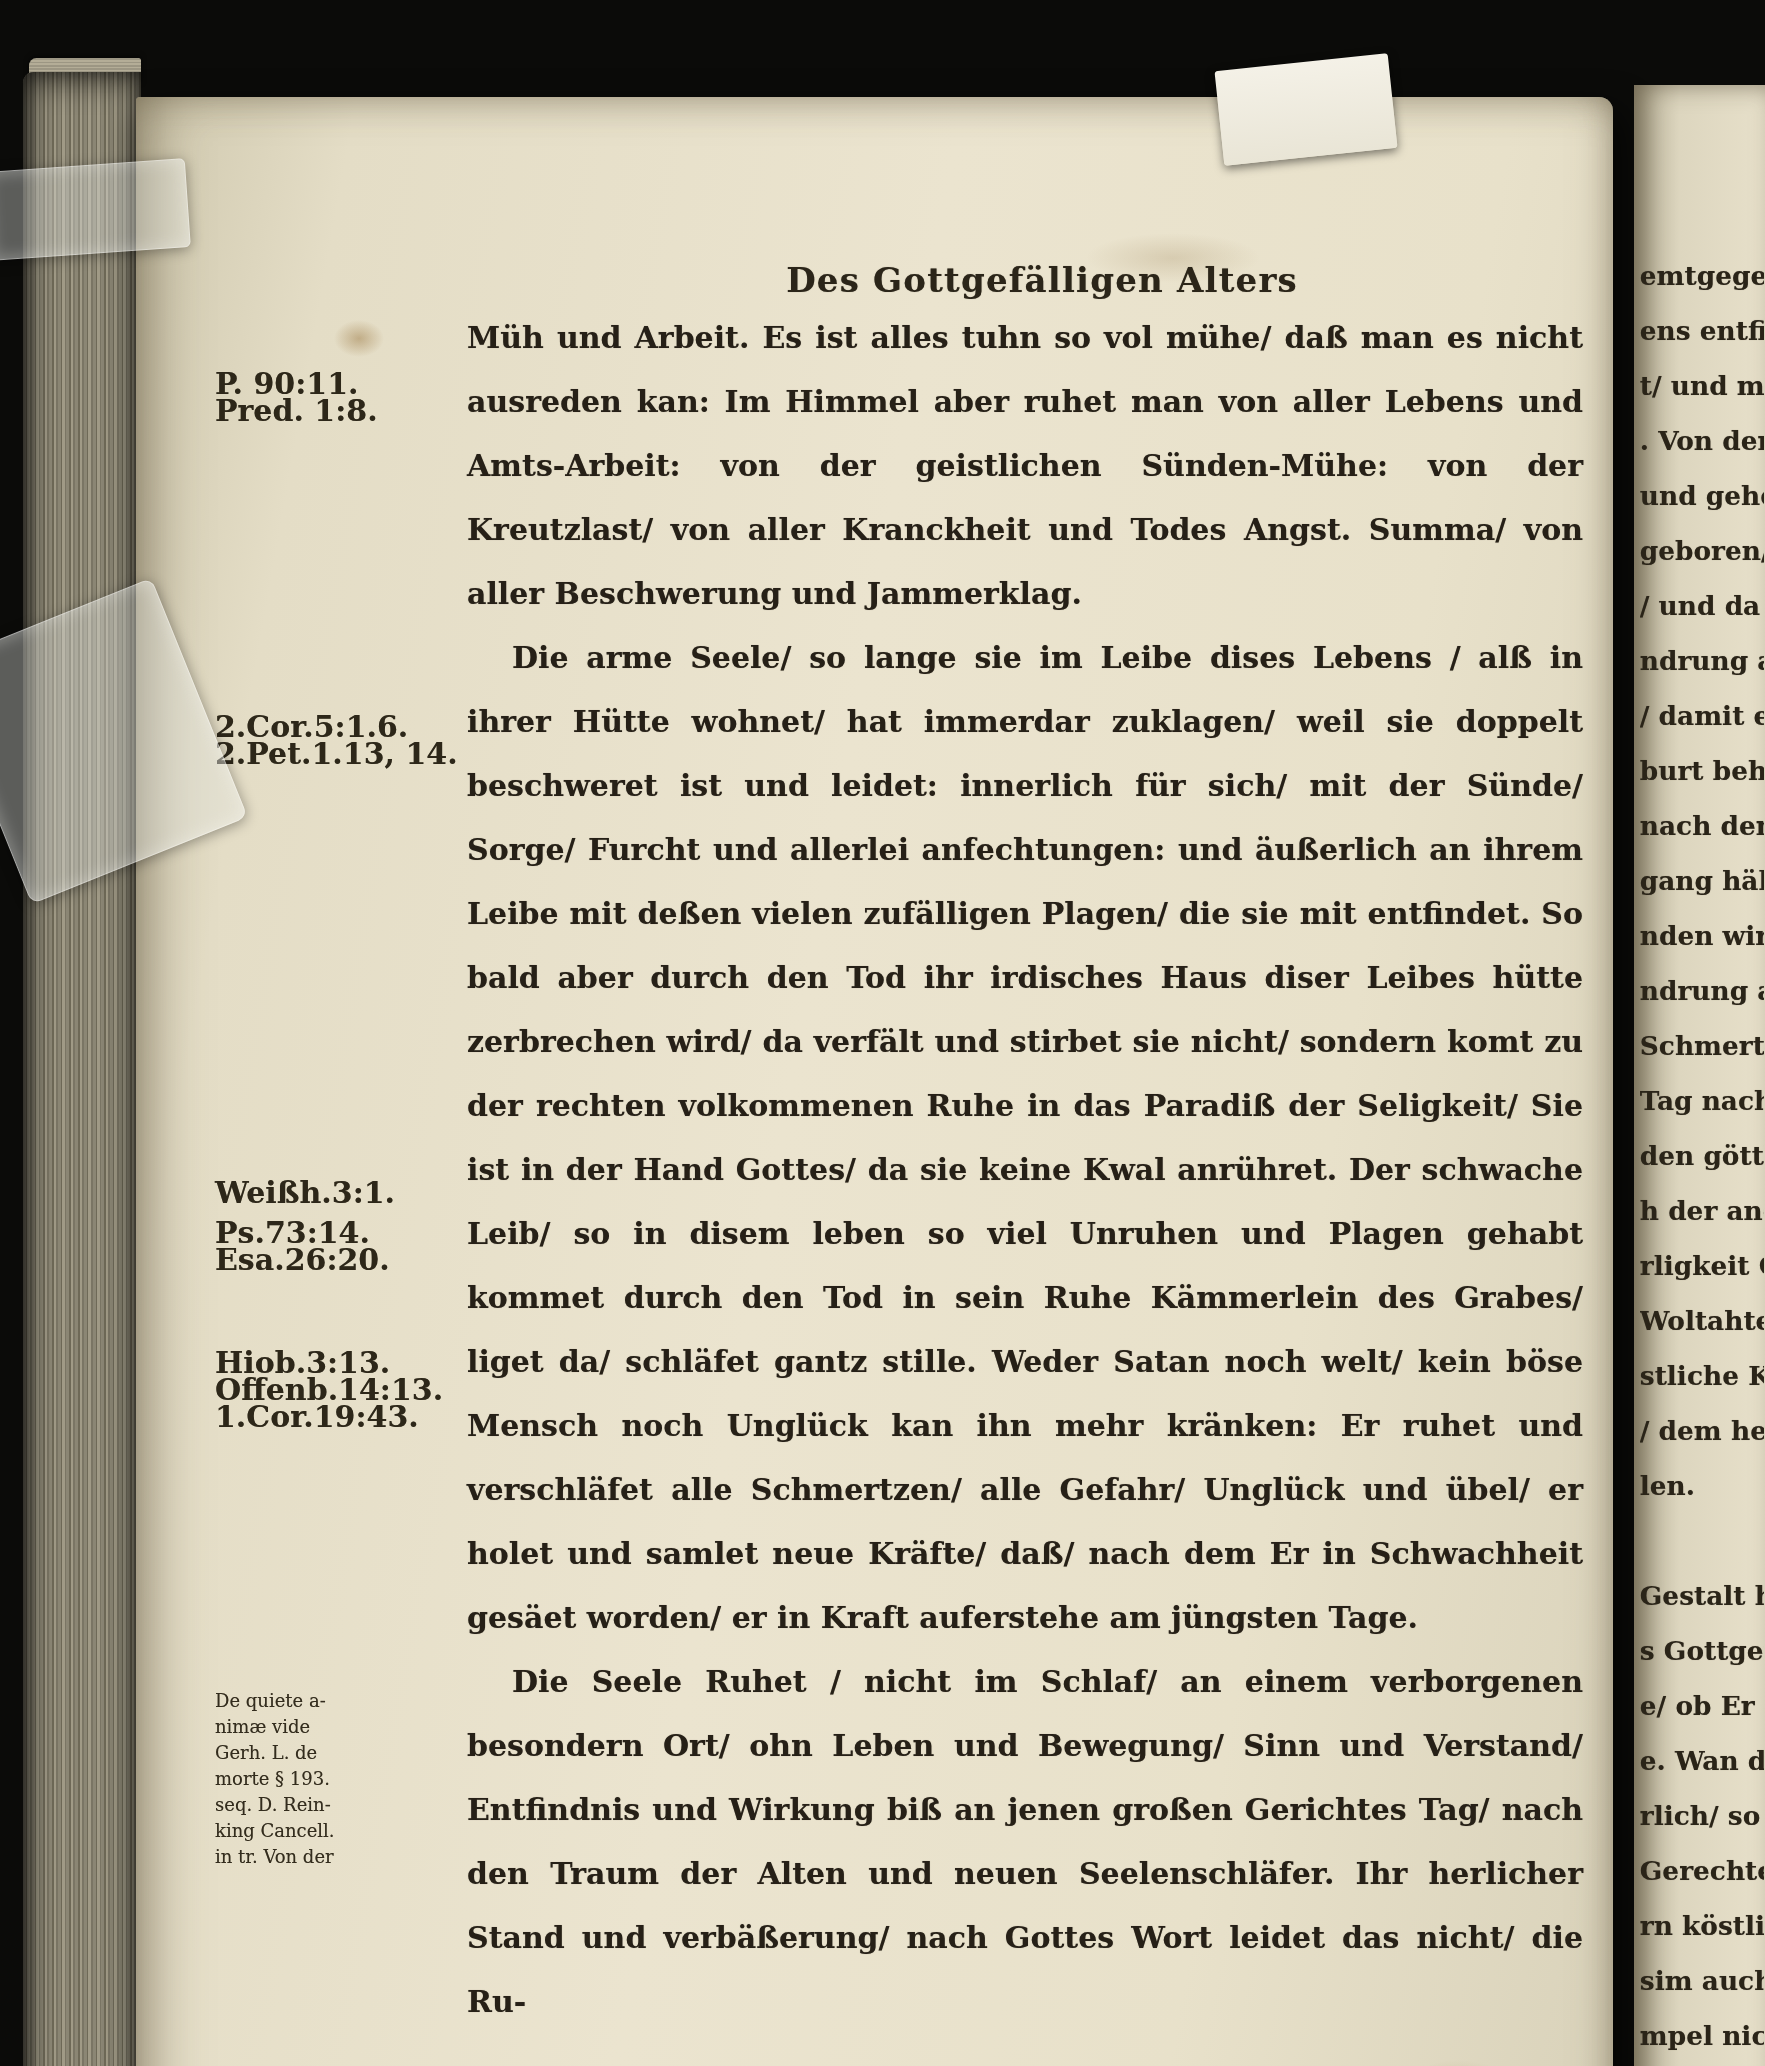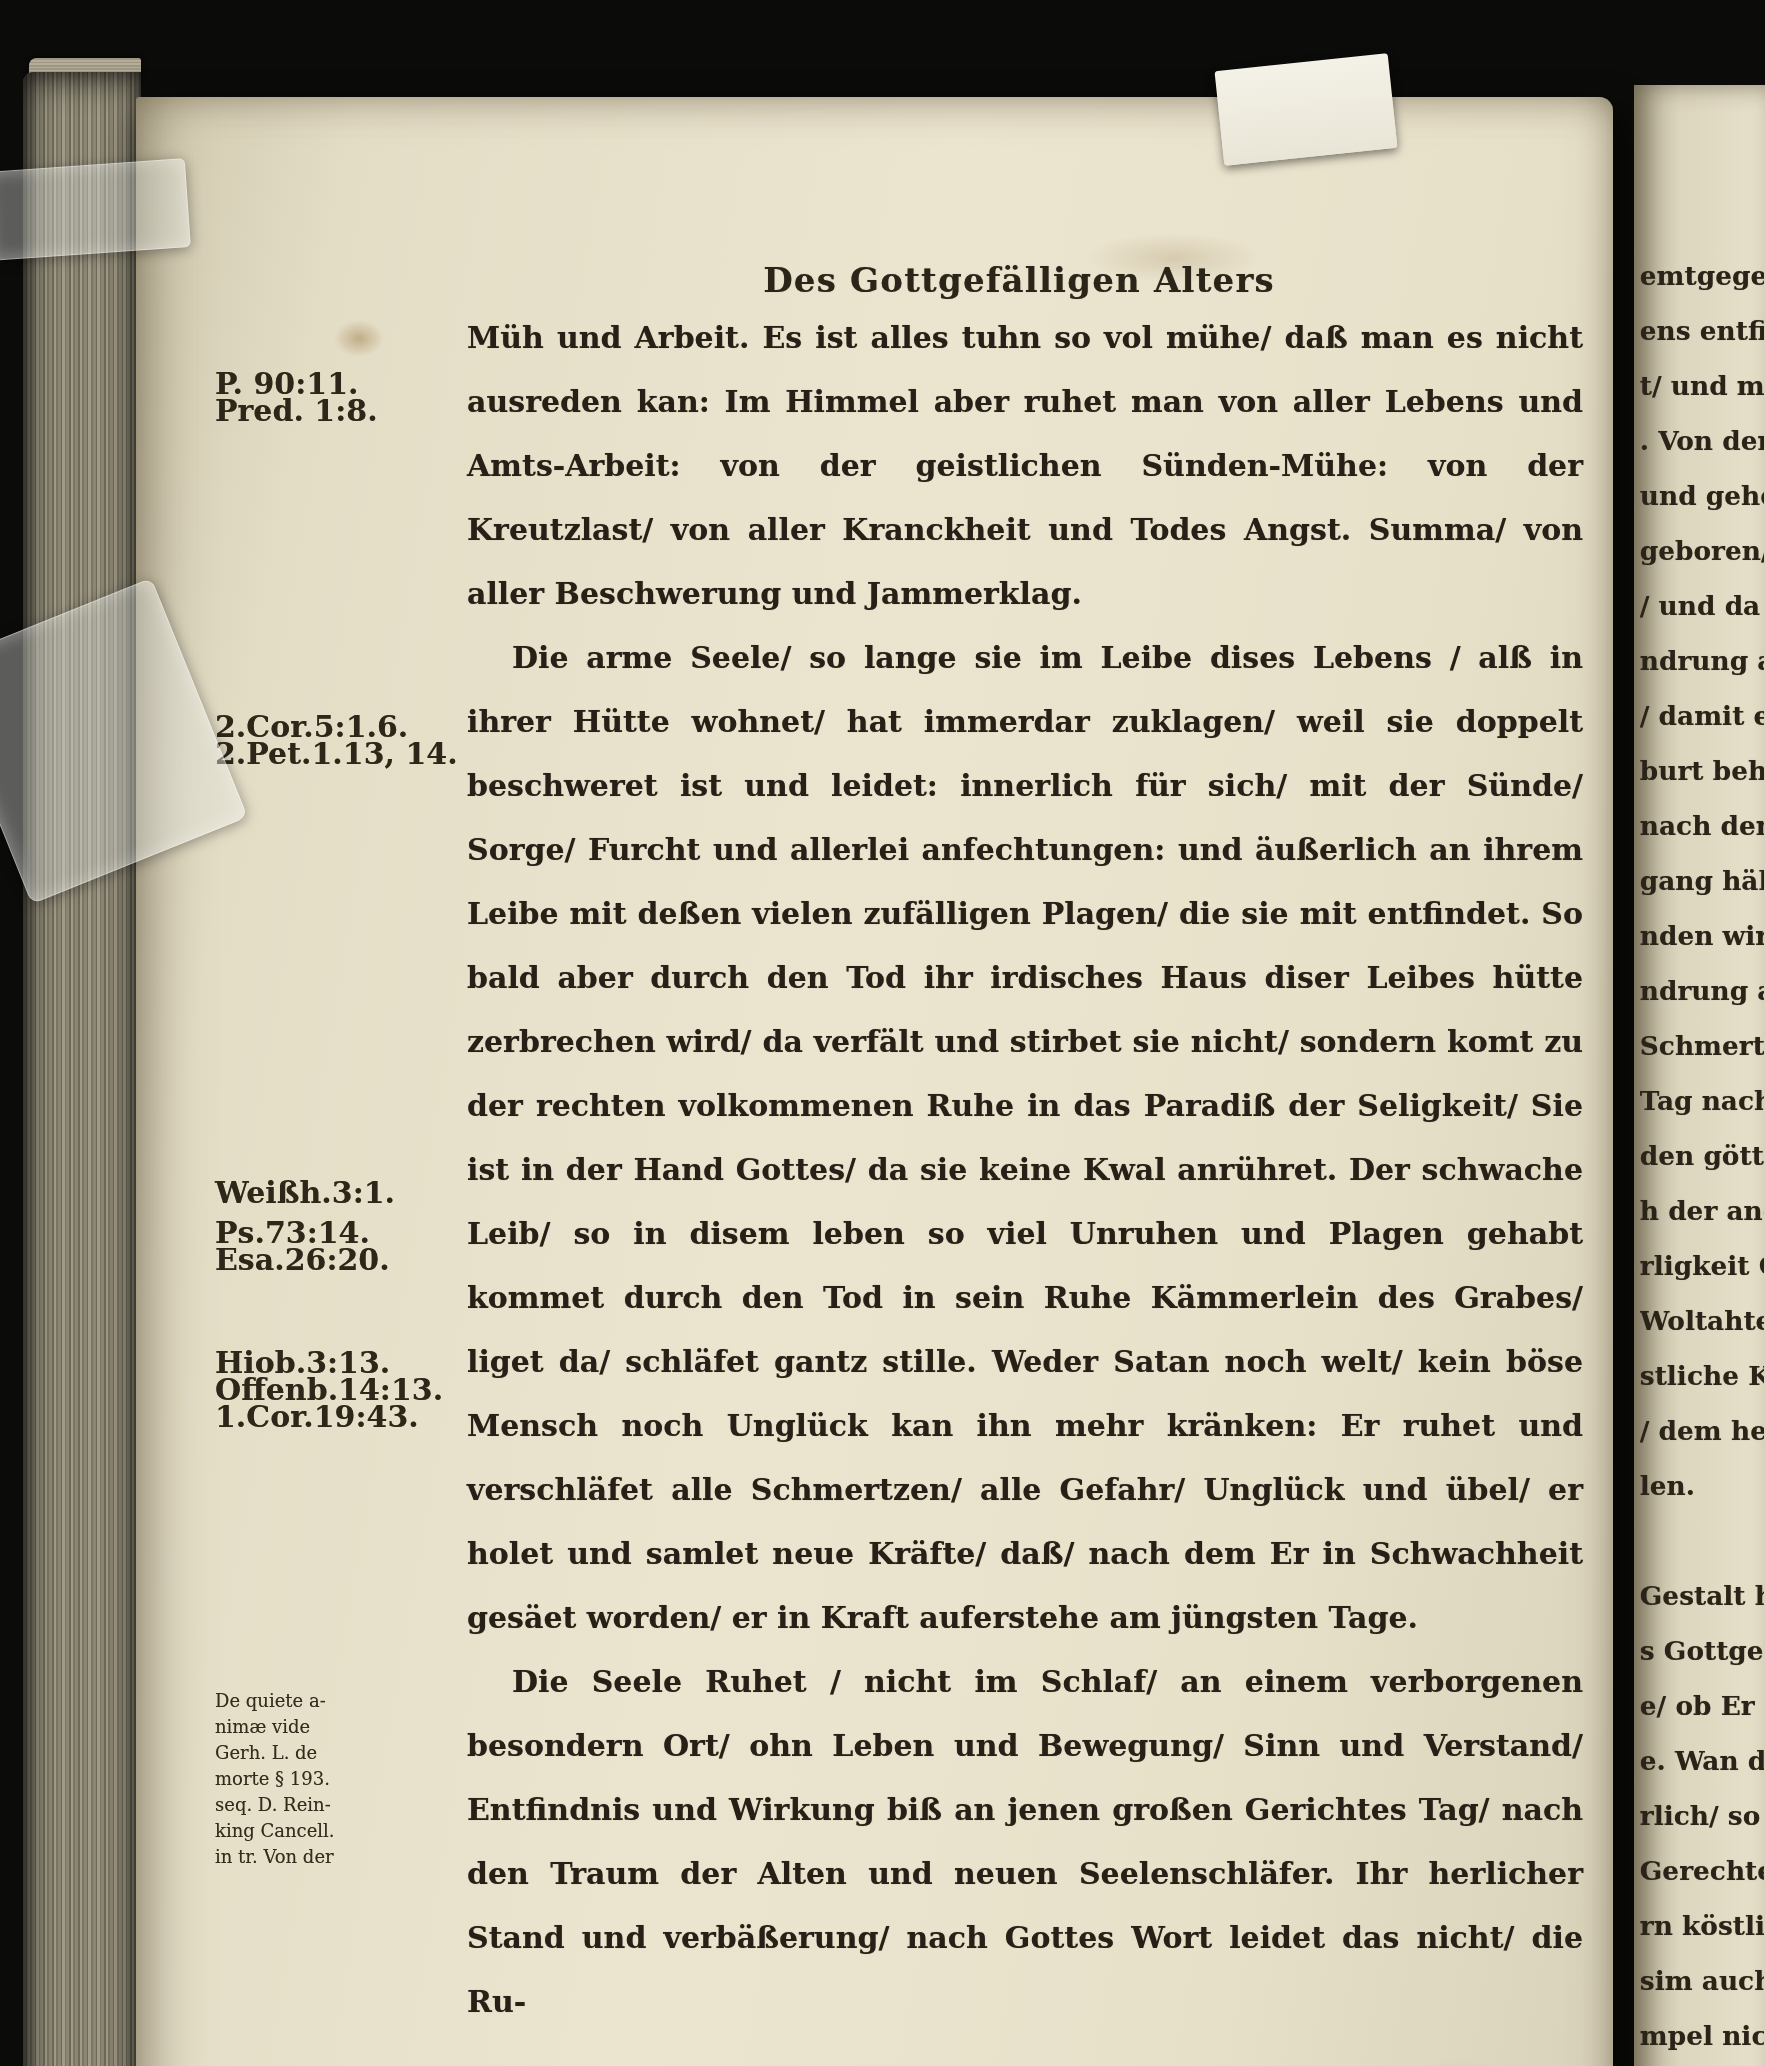--- a/index.html
+++ b/index.html
@@ -34,21 +34,21 @@
     background:linear-gradient(100deg,#cfc8ae 0%, #e4ddc6 12%, #ebe4cf 45%, #e8e1ca 75%, #d9d2ba 100%);
     border-radius:4.1px 14px 12.4px 4.1px;
     box-shadow:
       inset 33px 0 58px -20.7px rgba(90,78,55,.55),
       inset -20.7px 0 45px -25px rgba(96,85,62,.55),
       inset 0 -29px 50px -25px rgba(90,78,55,.45),
       inset 0 20.7px 41px -25px rgba(110,98,72,.4),
       7.4px 15px 37px rgba(0,0,0,.75);
   }
   .running-header{
-    position:absolute;left:325px;top:163px;width:1116px;
+    position:absolute;left:348px;top:163px;width:1116px;
     text-align:center;font-size:34px;font-weight:bold;color:#2b2519;
     letter-spacing:1.2px;
     text-shadow:0 0 0.8px rgba(43,37,25,.45);
   }
   .body-text{
     position:absolute;left:331px;top:209px;width:1116px;
     font-size:30px;line-height:64px;font-weight:bold;color:#262017;
     text-align:justify;
     text-shadow:0 0 0.8px rgba(38,32,23,.4);
   }

